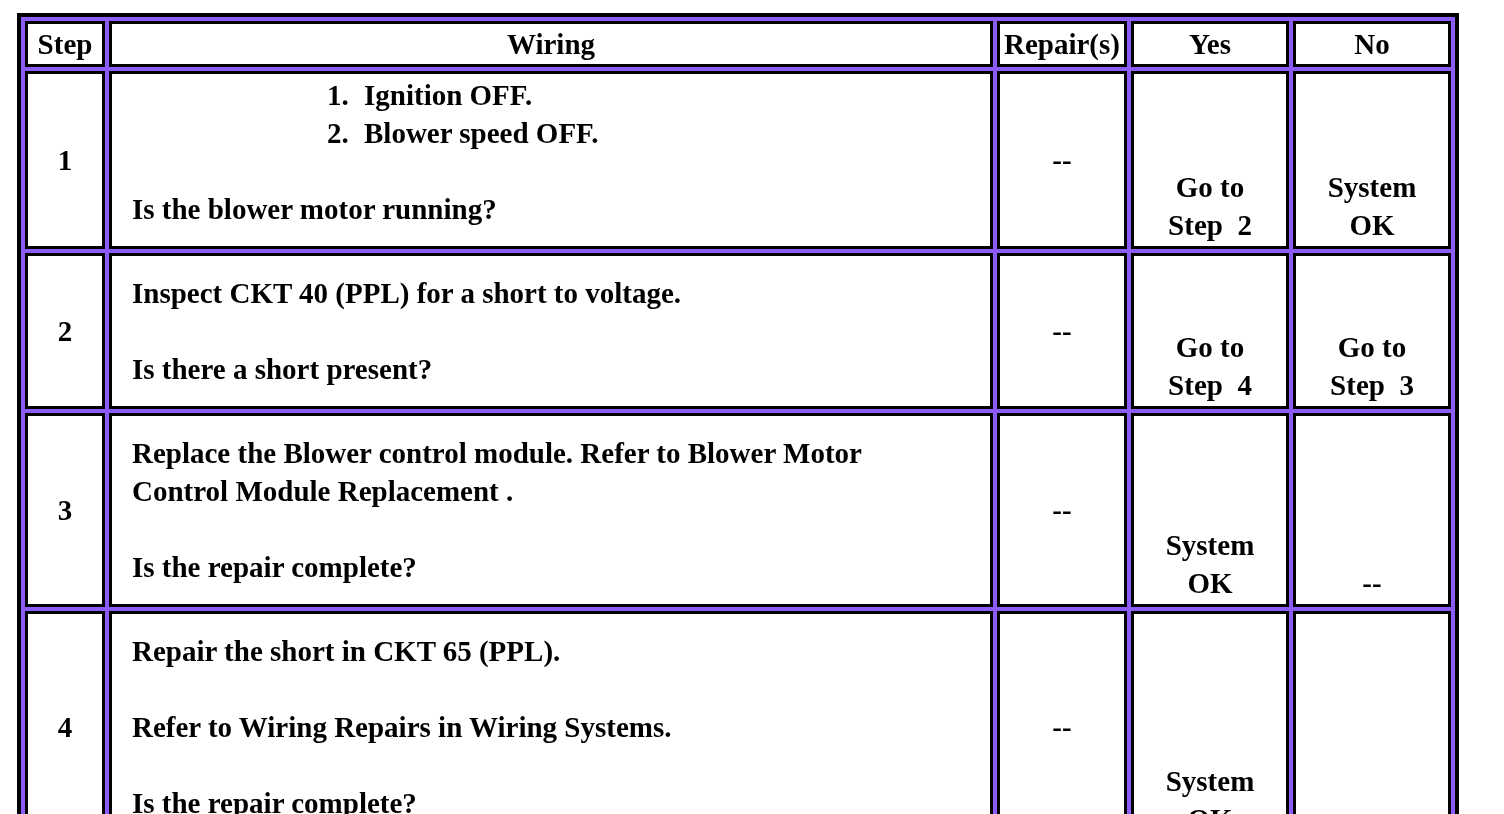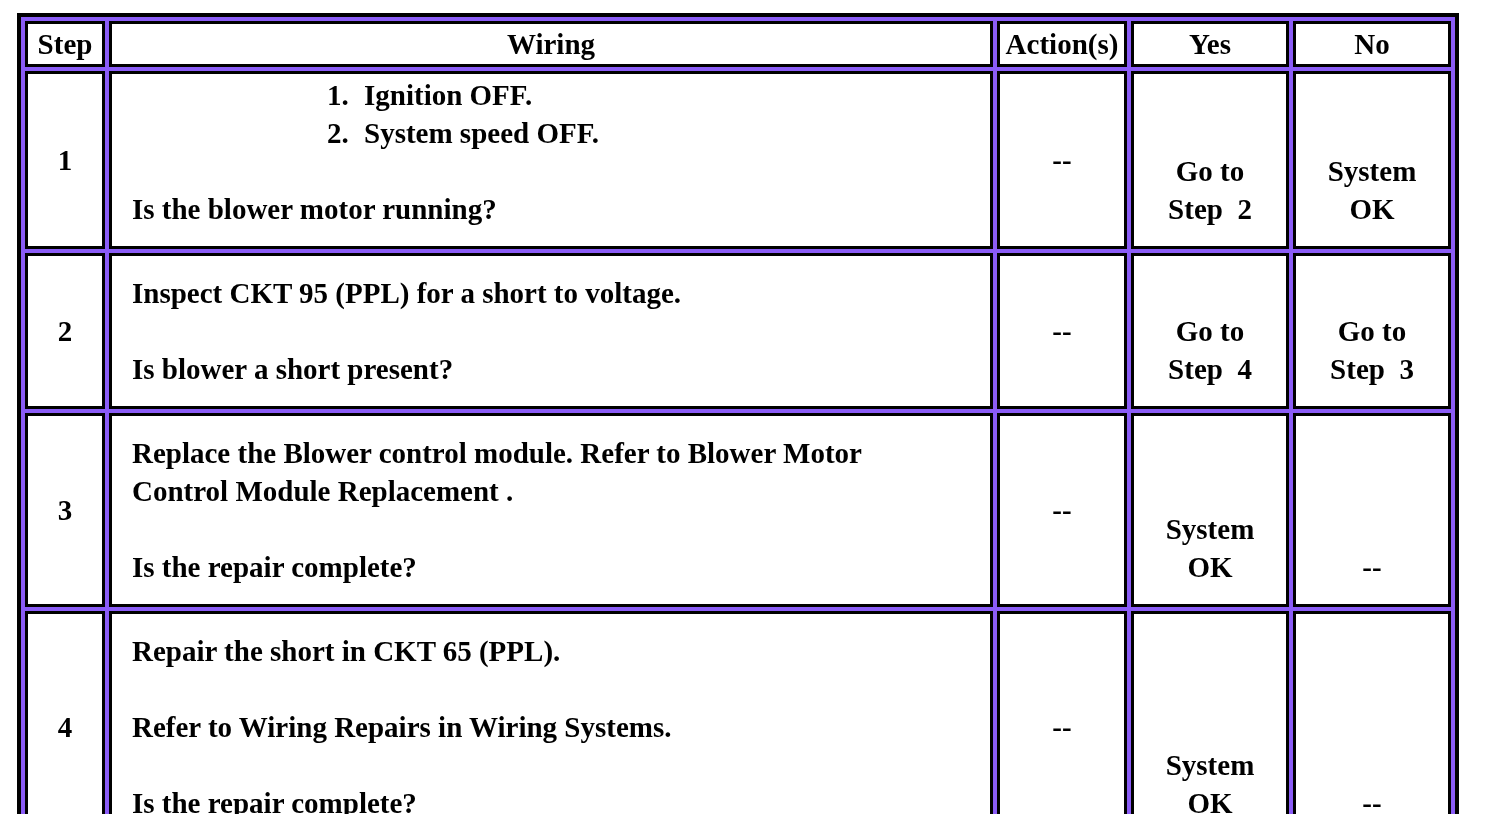--- a/index.html
+++ b/index.html
@@ -57,21 +57,21 @@
     padding: 2px 4px;
   }
   td.value {
     text-align: center;
     vertical-align: middle;
     white-space: pre-wrap;
   }
   td.yes, td.no {
     text-align: center;
     vertical-align: bottom;
-    padding-bottom: 18px;
+    padding-bottom: 2px;
     white-space: pre-wrap;
   }
   .action p {
     margin: 16px;
     white-space: pre-line;
   }
   .action p:not(:first-child) {
     margin-top: 38px;
   }
   ol.action-list {
@@ -95,48 +95,48 @@
       <col style="width:80px">
       <col style="width:884px">
       <col style="width:130px">
       <col style="width:158px">
       <col style="width:158px">
     </colgroup>
     <thead>
       <tr>
         <th>Step</th>
         <th>Wiring</th>
-        <th>Action(s)</th>
+        <th>Repair(s)</th>
         <th>Yes</th>
         <th>No</th>
       </tr>
     </thead>
     <tbody>
 
       <tr class="row-1">
         <td class="step">1</td>
         <td class="action">
           <ol class="action-list">
             <li><span>Ignition OFF.</span></li>
-            <li><span>System speed OFF.</span></li>
+            <li><span>Blower speed OFF.</span></li>
           </ol>
           <p>Is the blower motor running?</p>
         </td>
         <td class="value">--</td>
         <td class="yes">Go to
 Step  2</td>
         <td class="no">System
 OK</td>
       </tr>
 
       <tr class="row-2">
         <td class="step">2</td>
         <td class="action">
-          <p>Inspect CKT 95 (PPL) for a short to voltage.</p>
-          <p>Is blower a short present?</p>
+          <p>Inspect CKT 40 (PPL) for a short to voltage.</p>
+          <p>Is there a short present?</p>
         </td>
         <td class="value">--</td>
         <td class="yes">Go to
 Step  4</td>
         <td class="no">Go to
 Step  3</td>
       </tr>
 
       <tr class="row-3">
         <td class="step">3</td>

